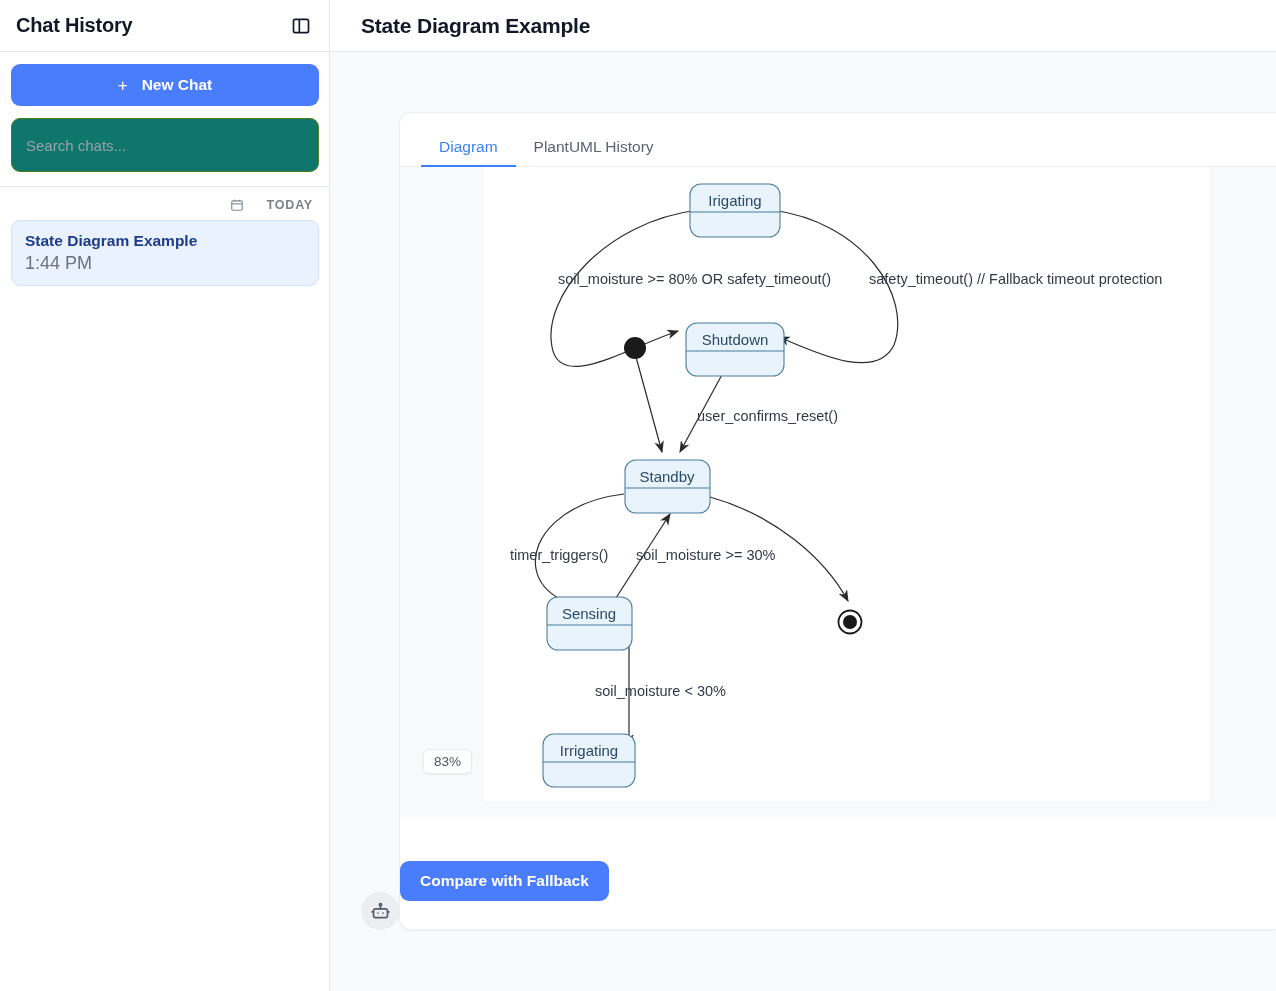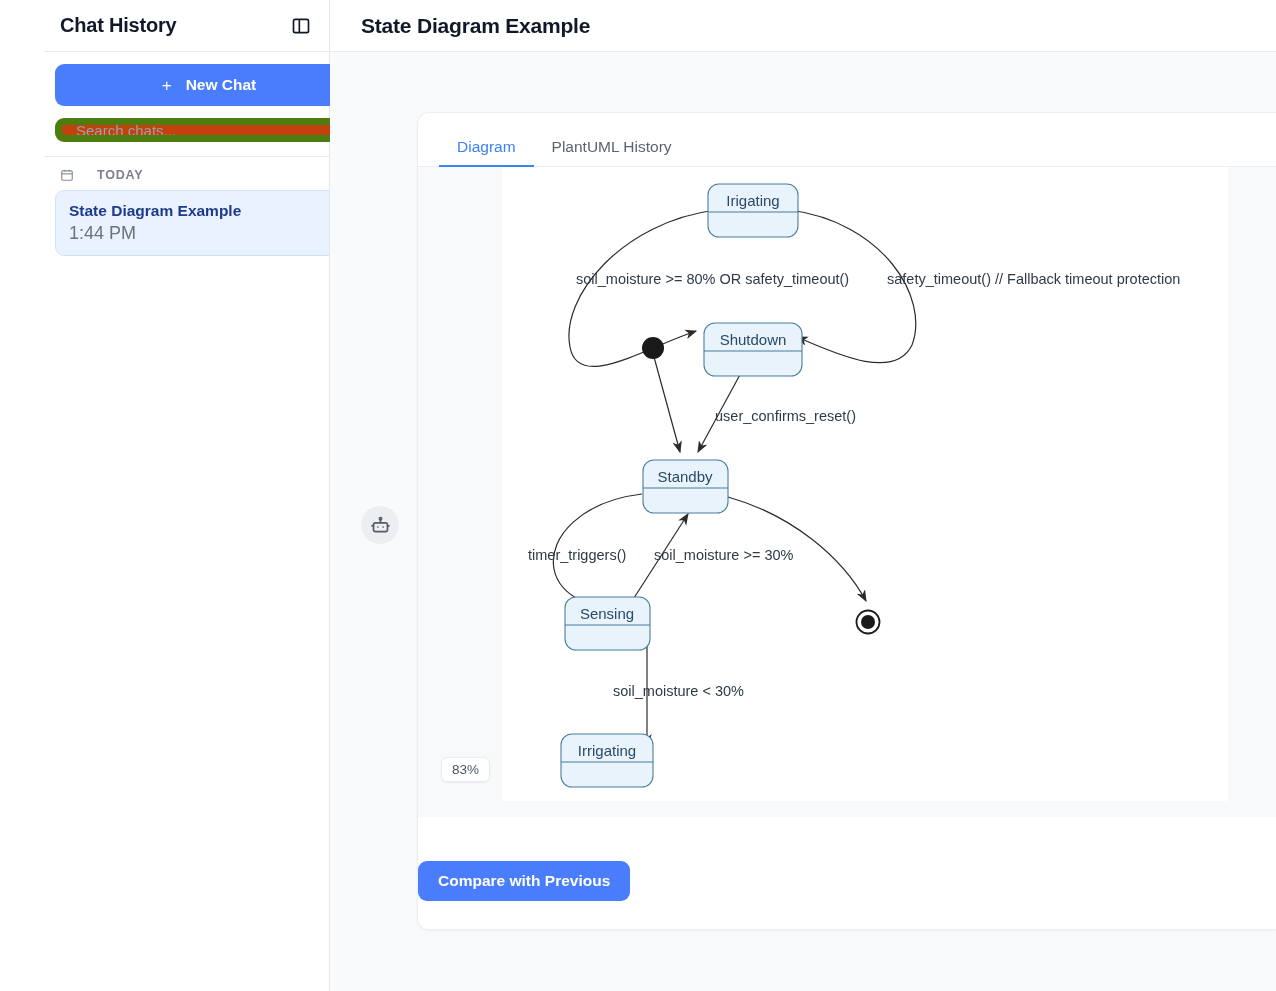--- a/index.html
+++ b/index.html
@@ -11,21 +11,20 @@
   }
   .app { display: flex; width: 1276px; height: 991px; }
 
   
   .sidebar {
     width: 330px; height: 991px;
     background: #ffffff;
     border-right: 1px solid #e5e7eb;
     display: flex; flex-direction: column;
     flex: none;
-    padding-left: 44px;
   }
   .sidebar-header {
     height: 52px; flex: none;
     display: flex; align-items: center; justify-content: space-between;
     padding: 0 16px;
     border-bottom: 1px solid #e8eaee;
   }
   .sidebar-title {
     font-size: 20px; font-weight: 600; color: #111827;
     letter-spacing: -0.2px;
@@ -45,34 +44,35 @@
     background: #4a7dfc; color: #ffffff;
     border: none; border-radius: 9px;
     font-family: "Liberation Sans", sans-serif;
     font-size: 15.5px; font-weight: 700;
     display: flex; align-items: center; justify-content: center;
     gap: 14px; cursor: pointer;
   }
   .plus-icon { font-size: 17px; font-weight: 400; line-height: 1; }
   .search-box {
     margin-top: 12px;
-    width: 308px; height: 24px;
-    border: 7px solid #4d7c0f; border-radius: 9px;
-    background: #c2410c;
+    width: 308px; height: 54px;
+    border: 1px solid #4d7c0f; border-radius: 9px;
+    background: #0f766e;
     padding: 0 14px;
     font-family: "Liberation Sans", sans-serif;
     font-size: 15px; color: #111827;
   }
   .search-box::placeholder { color: #9aa1ab; }
 
   .group-header {
     display: flex; align-items: center; gap: 23px;
     padding: 11px 16px 8px 16px;
     font-size: 12.5px; font-weight: 700; color: #7b828d;
     letter-spacing: 0.8px;
+    justify-content: flex-end;
   }
   .cal-icon { width: 14px; height: 14px; color: #868d98; display: block; }
 
   .chat-list { padding: 0 11px; overflow-y: auto; flex: 1; }
   .chat-item {
     width: 308px;
     background: #e9f2fe;
     border: 1px solid #cfe2fb;
     border-radius: 9px;
     padding: 10px 13px 11px 13px;
@@ -103,21 +103,21 @@
   .main-title {
     font-size: 21px; font-weight: 600; color: #111827;
     letter-spacing: -0.2px;
   }
 
   .main-body {
     flex: 1; position: relative; overflow: hidden;
     padding: 60px 0 0 31px;
   }
 
-  .msg-row { display: flex; align-items: center; gap: 18px; }
+  .msg-row { display: flex; align-items: flex-end; }
   .bot-avatar {
     width: 38px; height: 38px; flex: none;
     border-radius: 50%;
     background: #eceef1;
     display: flex; align-items: center; justify-content: center;
     color: #545c69; margin-top: 8px;
   }
 
   .card {
     flex: 1; min-width: 0;
@@ -150,21 +150,21 @@
     padding: 10px 0 0 0;
   }
   .canvas {
     position: absolute;
     left: 84px; top: 0;
     width: 726px; height: 634px;
     background: #ffffff;
   }
   .zoom-badge {
     position: absolute;
-    left: 23px; bottom: 35px;
+    left: 23px; bottom: 43px;
     background: #ffffff;
     border: 1px solid #e9ecef;
     border-radius: 6px;
     padding: 4px 10px;
     font-size: 13.5px; color: #4b5563;
     box-shadow: 0 1px 2px rgba(16,24,40,0.05);
     cursor: pointer;
   }
 
   .card-footer { padding: 44px 0 0 0; background: #ffffff; height: 112px; }
@@ -324,21 +324,21 @@
                   <circle cx="366" cy="455" r="11.5" fill="#ffffff" stroke="#1a1a1a" stroke-width="1.8"></circle>
                   <circle cx="366" cy="455" r="7" fill="#1a1a1a"></circle>
                 </g>
               </svg>
             </div>
 
             <div class="zoom-badge">83%</div>
           </div>
 
           <div class="card-footer">
-            <button class="compare-btn">Compare with Previous</button>
+            <button class="compare-btn">Compare with Fallback</button>
           </div>
 
         </div>
       </div>
     </div>
 
   </main>
 </div>
 
 </body></html>

